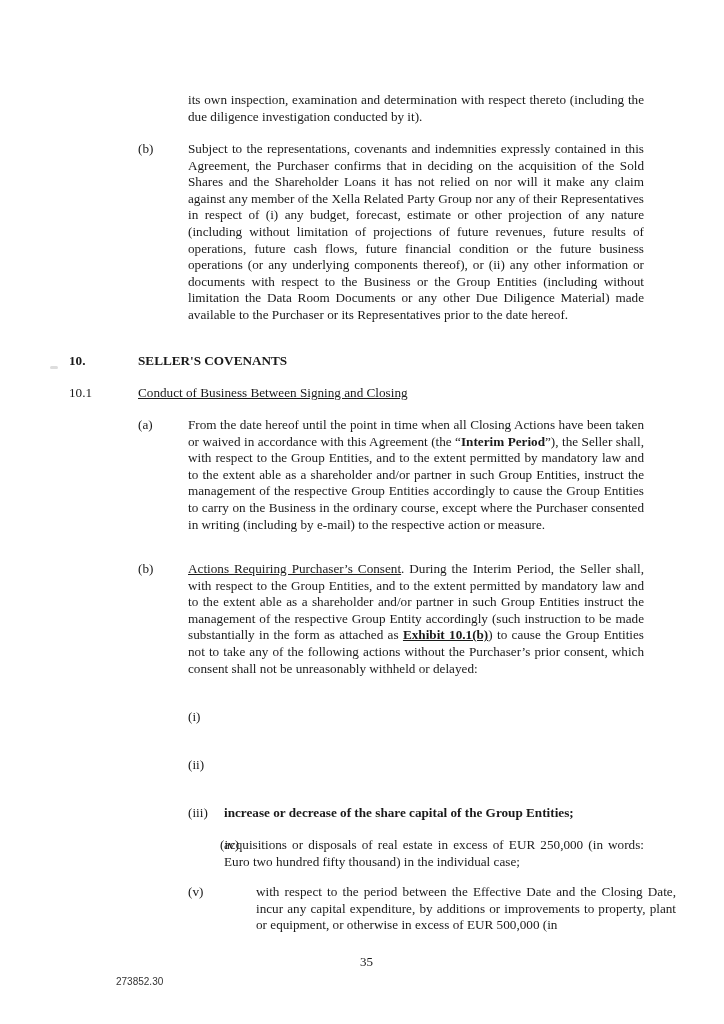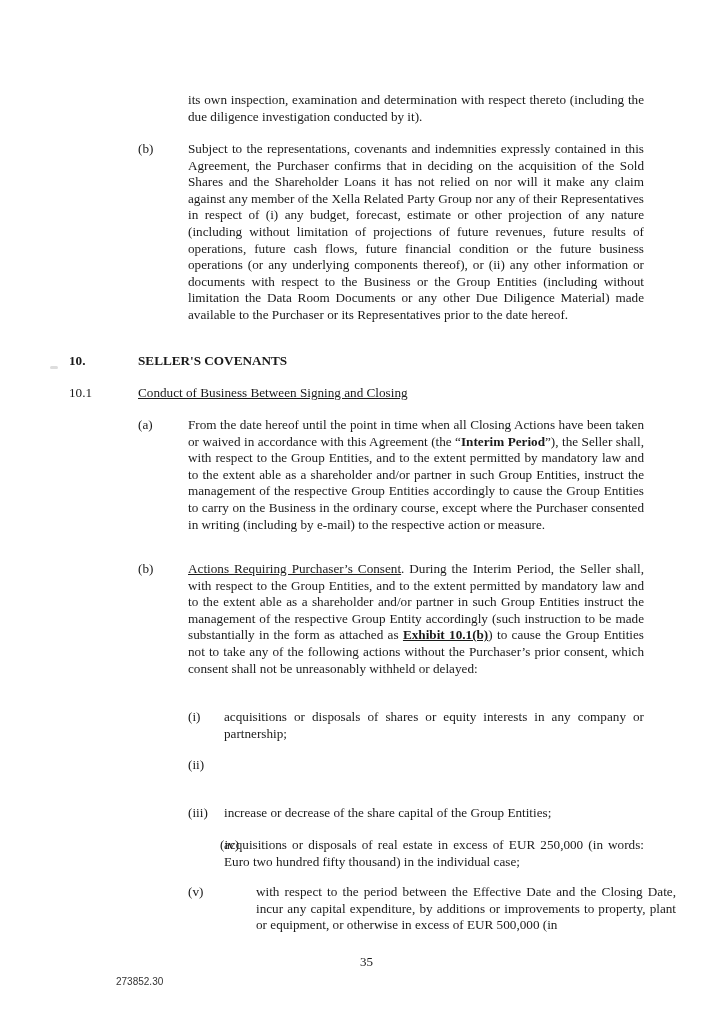--- a/index.html
+++ b/index.html
@@ -36,26 +36,25 @@
   <div class="lbl" style="left:57px; top:385px;">10.1</div>
   <div class="lbl u" style="left:126px; top:385px;">Conduct of Business Between Signing and Closing</div>
 
   <div class="lbl" style="left:126px; top:417px;">(a)</div>
   <div class="blk" style="left:176px; top:417px; width:456px;"><span>From the date hereof until the point in time when all Closing Actions have been taken or waived in accordance with this Agreement (the “</span><span class="b">Interim Period</span><span>”), the Seller shall, with respect to the Group Entities, and to the extent permitted by mandatory law and to the extent able as a shareholder and/or partner in such Group Entities, instruct the management of the respective Group Entities accordingly to cause the Group Entities to carry on the Business in the ordinary course, except where the Purchaser consented in writing (including by e-mail) to the respective action or measure.</span></div>
 
   <div class="lbl" style="left:126px; top:561px;">(b)</div>
   <div class="blk" style="left:176px; top:561px; width:456px;"><span class="u">Actions Requiring Purchaser’s Consent</span><span>. During the Interim Period, the Seller shall, with respect to the Group Entities, and to the extent permitted by mandatory law and to the extent able as a shareholder and/or partner in such Group Entities instruct the management of the respective Group Entity accordingly (such instruction to be made substantially in the form as attached as </span><span class="b u">Exhibit 10.1(b)</span><span>) to cause the Group Entities not to take any of the following actions without the Purchaser’s prior consent, which consent shall not be unreasonably withheld or delayed:</span></div>
 
   <div class="lbl" style="left:176px; top:709px;">(i)</div>
-  <div class="blk" style="left:212px; top:709px; width:420px;">acquisitions or disposals of shares or equity interests in any company or partnership;</div>
 
   <div class="lbl" style="left:176px; top:757px;">(ii)</div>
 
   <div class="lbl" style="left:176px; top:805px;">(iii)</div>
-  <div class="blk" style="left:212px; top:805px; width:420px;">increase or decrease of the share capital of the Group Entities;</div>
+  <div class="blk" style="left:212px; top:805px; width:420px;font-weight:bold;">increase or decrease of the share capital of the Group Entities;</div>
 
   <div class="lbl" style="left:176px; top:837px;margin-left:32px;">(iv)</div>
   <div class="blk" style="left:212px; top:837px; width:420px;">acquisitions or disposals of real estate in excess of EUR 250,000 (in words: Euro two hundred fifty thousand) in the individual case;</div>
 
   <div class="lbl" style="left:176px; top:884px;">(v)</div>
   <div class="blk" style="left:212px; top:884px; width:420px;margin-left:32px;">with respect to the period between the Effective Date and the Closing Date, incur any capital expenditure, by additions or improvements to property, plant or equipment, or otherwise in excess of EUR 500,000 (in</div>
 
   <div class="pagenum">35</div>
   <div class="docid">273852.30</div>
 </div>

